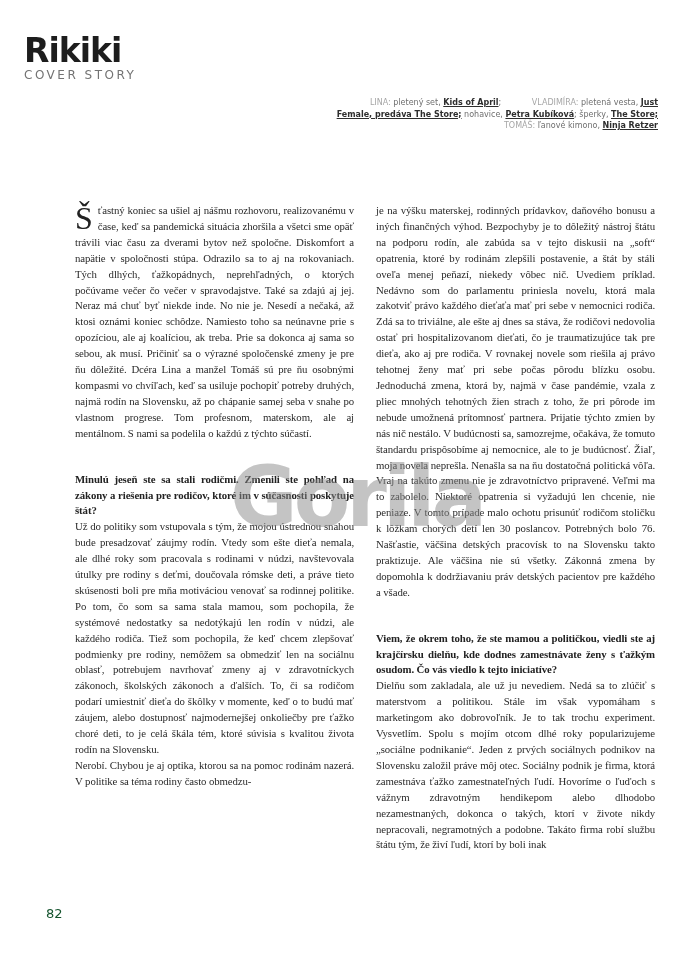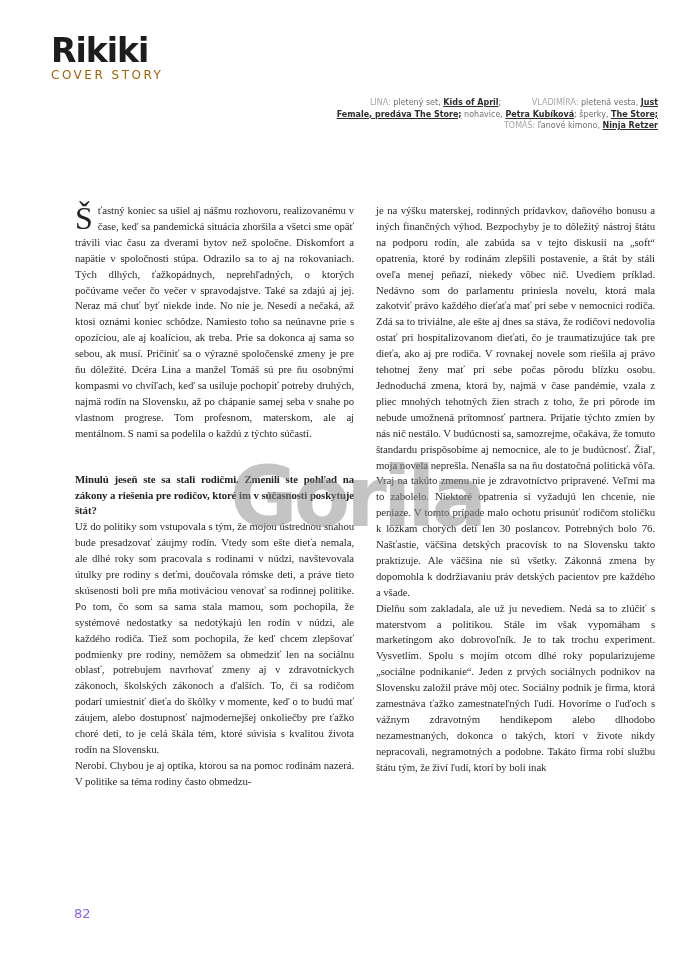--- a/index.html
+++ b/index.html
@@ -1,28 +1,28 @@
 <!DOCTYPE html>
 <html lang="sk"><head>
 <meta charset="utf-8">
 <style>
   html,body{margin:0;padding:0;}
   .page{
     position:relative; width:700px; height:960px; background:#ffffff;
     overflow:hidden; font-family:"Liberation Serif", serif; color:#2b2b2b;
   }
   
-  .masthead{position:absolute; left:51px; top:34px;}
+  .masthead{position:absolute; left:24px; top:34px;}
   .logo{
     font-family:"DejaVu Sans", sans-serif; font-weight:800; font-size:33px;
     letter-spacing:-1px; color:#1d1d1d; line-height:34px;
   }
   .cover-story{
     font-family:"DejaVu Sans", sans-serif; font-size:12px; letter-spacing:2.5px;
-    color:#a16207; line-height:15px; margin-top:0px;
+    color:#737373; line-height:15px; margin-top:0px;
   }
   
   .credits{
     position:absolute; top:97px; right:42px; width:345px; text-align:right;
     font-family:"DejaVu Sans", sans-serif; font-size:8px; line-height:11.5px;
     color:#6f6f6f;
   }
   .credits .c-label{color:#a6a6a6;padding-left:28px;}
   .credits .c-bold{font-weight:bold; color:#2e2e2e;text-decoration:underline;}
   
@@ -43,21 +43,21 @@
   
   .watermark{
     position:absolute; left:230px; top:450px; z-index:5;
     font-family:"DejaVu Sans", sans-serif; font-weight:800; font-size:84px;
     letter-spacing:-4px; color:#8b8b8b; opacity:0.5; line-height:94px;
     pointer-events:none; transform:scaleX(0.98); transform-origin:left top;
   }
   
   .page-number{
     position:absolute; left:46px; top:906px;
-    font-family:"DejaVu Sans", sans-serif; font-size:13px; color:#8b5cf6;margin-left:28px;
+    font-family:"DejaVu Sans", sans-serif; font-size:13px; color:#14532d;
   }
 </style>
 </head>
 <body>
 
 <div class="page">
 
   <header class="masthead">
     <div class="logo">Rikiki</div>
     <div class="cover-story">COVER STORY</div>
@@ -67,20 +67,21 @@
 
   <main class="columns">
     <div class="col" id="col1">
         <p class="lead"><span class="dropcap">Š</span>ťastný koniec sa ušiel aj nášmu rozhovoru, realizovanému v čase, keď sa pandemická situácia zhoršila a všetci sme opäť trávili viac času za dverami bytov než spoločne. Diskomfort a napätie v spoločnosti stúpa. Odrazilo sa to aj na rokovaniach. Tých dlhých, ťažkopádnych, neprehľadných, o ktorých počúvame večer čo večer v spravodajstve. Také sa zdajú aj jej. Neraz má chuť byť niekde inde. No nie je. Nesedí a nečaká, až ktosi oznámi koniec schôdze. Namiesto toho sa neúnavne prie s opozíciou, ale aj koalíciou, ak treba. Prie sa dokonca aj sama so sebou, ak musí. Pričiniť sa o výrazné spoločenské zmeny je pre ňu dôležité. Dcéra Lina a manžel Tomáš sú pre ňu osobnými kompasmi vo chvíľach, keď sa usiluje pochopiť potreby druhých, najmä rodín na Slovensku, až po chápanie samej seba v snahe po vlastnom progrese. Tom profesnom, materskom, ale aj mentálnom. S nami sa podelila o každú z týchto súčastí.</p>
         <p class="question">Minulú jeseň ste sa stali rodičmi. Zmenili ste pohľad na zákony a riešenia pre rodičov, ktoré im v súčasnosti poskytuje štát?</p>
         <p class="answer">Už do politiky som vstupovala s tým, že mojou ústrednou snahou bude presadzovať záujmy rodín. Vtedy som ešte dieťa nemala, ale dlhé roky som pracovala s rodinami v núdzi, navštevovala útulky pre rodiny s deťmi, doučovala rómske deti, a práve tieto skúsenosti boli pre mňa motiváciou venovať sa rodinnej politike. Po tom, čo som sa sama stala mamou, som pochopila, že systémové nedostatky sa nedotýkajú len rodín v núdzi, ale každého rodiča. Tiež som pochopila, že keď chcem zlepšovať podmienky pre rodiny, nemôžem sa obmedziť len na sociálnu oblasť, potrebujem navrhovať zmeny aj v zdravotníckych zákonoch, školských zákonoch a ďalších. To, či sa rodičom podarí umiestniť dieťa do škôlky v momente, keď o to budú mať záujem, alebo dostupnosť najmodernejšej onkoliečby pre ťažko choré deti, to je celá škála tém, ktoré súvisia s kvalitou života rodín na Slovensku.</p>
         <p class="answer">Nerobí. Chybou je aj optika, ktorou sa na pomoc rodinám nazerá. V politike sa téma rodiny často obmedzu-</p>
       </div>
     <div class="col" id="col2">
         <p class="answer">je na výšku materskej, rodinných prídavkov, daňového bonusu a iných finančných výhod. Bezpochyby je to dôležitý nástroj štátu na podporu rodín, ale zabúda sa v tejto diskusii na „soft“ opatrenia, ktoré by rodinám zlepšili postavenie, a štát by stáli oveľa menej peňazí, niekedy vôbec nič. Uvediem príklad. Nedávno som do parlamentu priniesla novelu, ktorá mala zakotviť právo každého dieťaťa mať pri sebe v nemocnici rodiča. Zdá sa to triviálne, ale ešte aj dnes sa stáva, že rodičovi nedovolia ostať pri hospitalizovanom dieťati, čo je traumatizujúce tak pre dieťa, ako aj pre rodiča. V rovnakej novele som riešila aj právo tehotnej ženy mať pri sebe počas pôrodu blízku osobu. Jednoduchá zmena, ktorá by, najmä v čase pandémie, vzala z pliec mnohých tehotných žien strach z toho, že pri pôrode im nebude umožnená prítomnosť partnera. Prijatie týchto zmien by nás nič nestálo. V budúcnosti sa, samozrejme, očakáva, že tomuto štandardu prispôsobíme aj nemocnice, ale to je budúcnosť. Žiaľ, moja novela neprešla. Nenašla sa na ňu dostatočná politická vôľa. Vraj na takúto zmenu nie je zdravotníctvo pripravené. Veľmi ma to zabolelo. Niektoré opatrenia si vyžadujú len chcenie, nie peniaze. V tomto prípade malo ochotu prisunúť rodičom stoličku k lôžkam chorých detí len 30 poslancov. Potrebných bolo 76. Našťastie, väčšina detských pracovísk to na Slovensku takto praktizuje. Ale väčšina nie sú všetky. Zákonná zmena by dopomohla k dodržiavaniu práv detských pacientov pre každého a všade.</p>
+        <p class="question">Viem, že okrem toho, že ste mamou a političkou, viedli ste aj krajčírsku dielňu, kde dodnes zamestnávate ženy s ťažkým osudom. Čo vás viedlo k tejto iniciatíve?</p>
         <p class="answer">Dielňu som zakladala, ale už ju nevediem. Nedá sa to zlúčiť s materstvom a politikou. Stále im však vypomáham s marketingom ako dobrovoľník. Je to tak trochu experiment. Vysvetlím. Spolu s mojím otcom dlhé roky popularizujeme „sociálne podnikanie“. Jeden z prvých sociálnych podnikov na Slovensku založil práve môj otec. Sociálny podnik je firma, ktorá zamestnáva ťažko zamestnateľných ľudí. Hovoríme o ľuďoch s vážnym zdravotným hendikepom alebo dlhodobo nezamestnaných, dokonca o takých, ktorí v živote nikdy nepracovali, negramotných a podobne. Takáto firma robí službu štátu tým, že živí ľudí, ktorí by boli inak</p>
       </div>
   </main>
 
   <div class="watermark">Gorila</div>
 
   <div class="page-number">82</div>
 
 </div>
 

